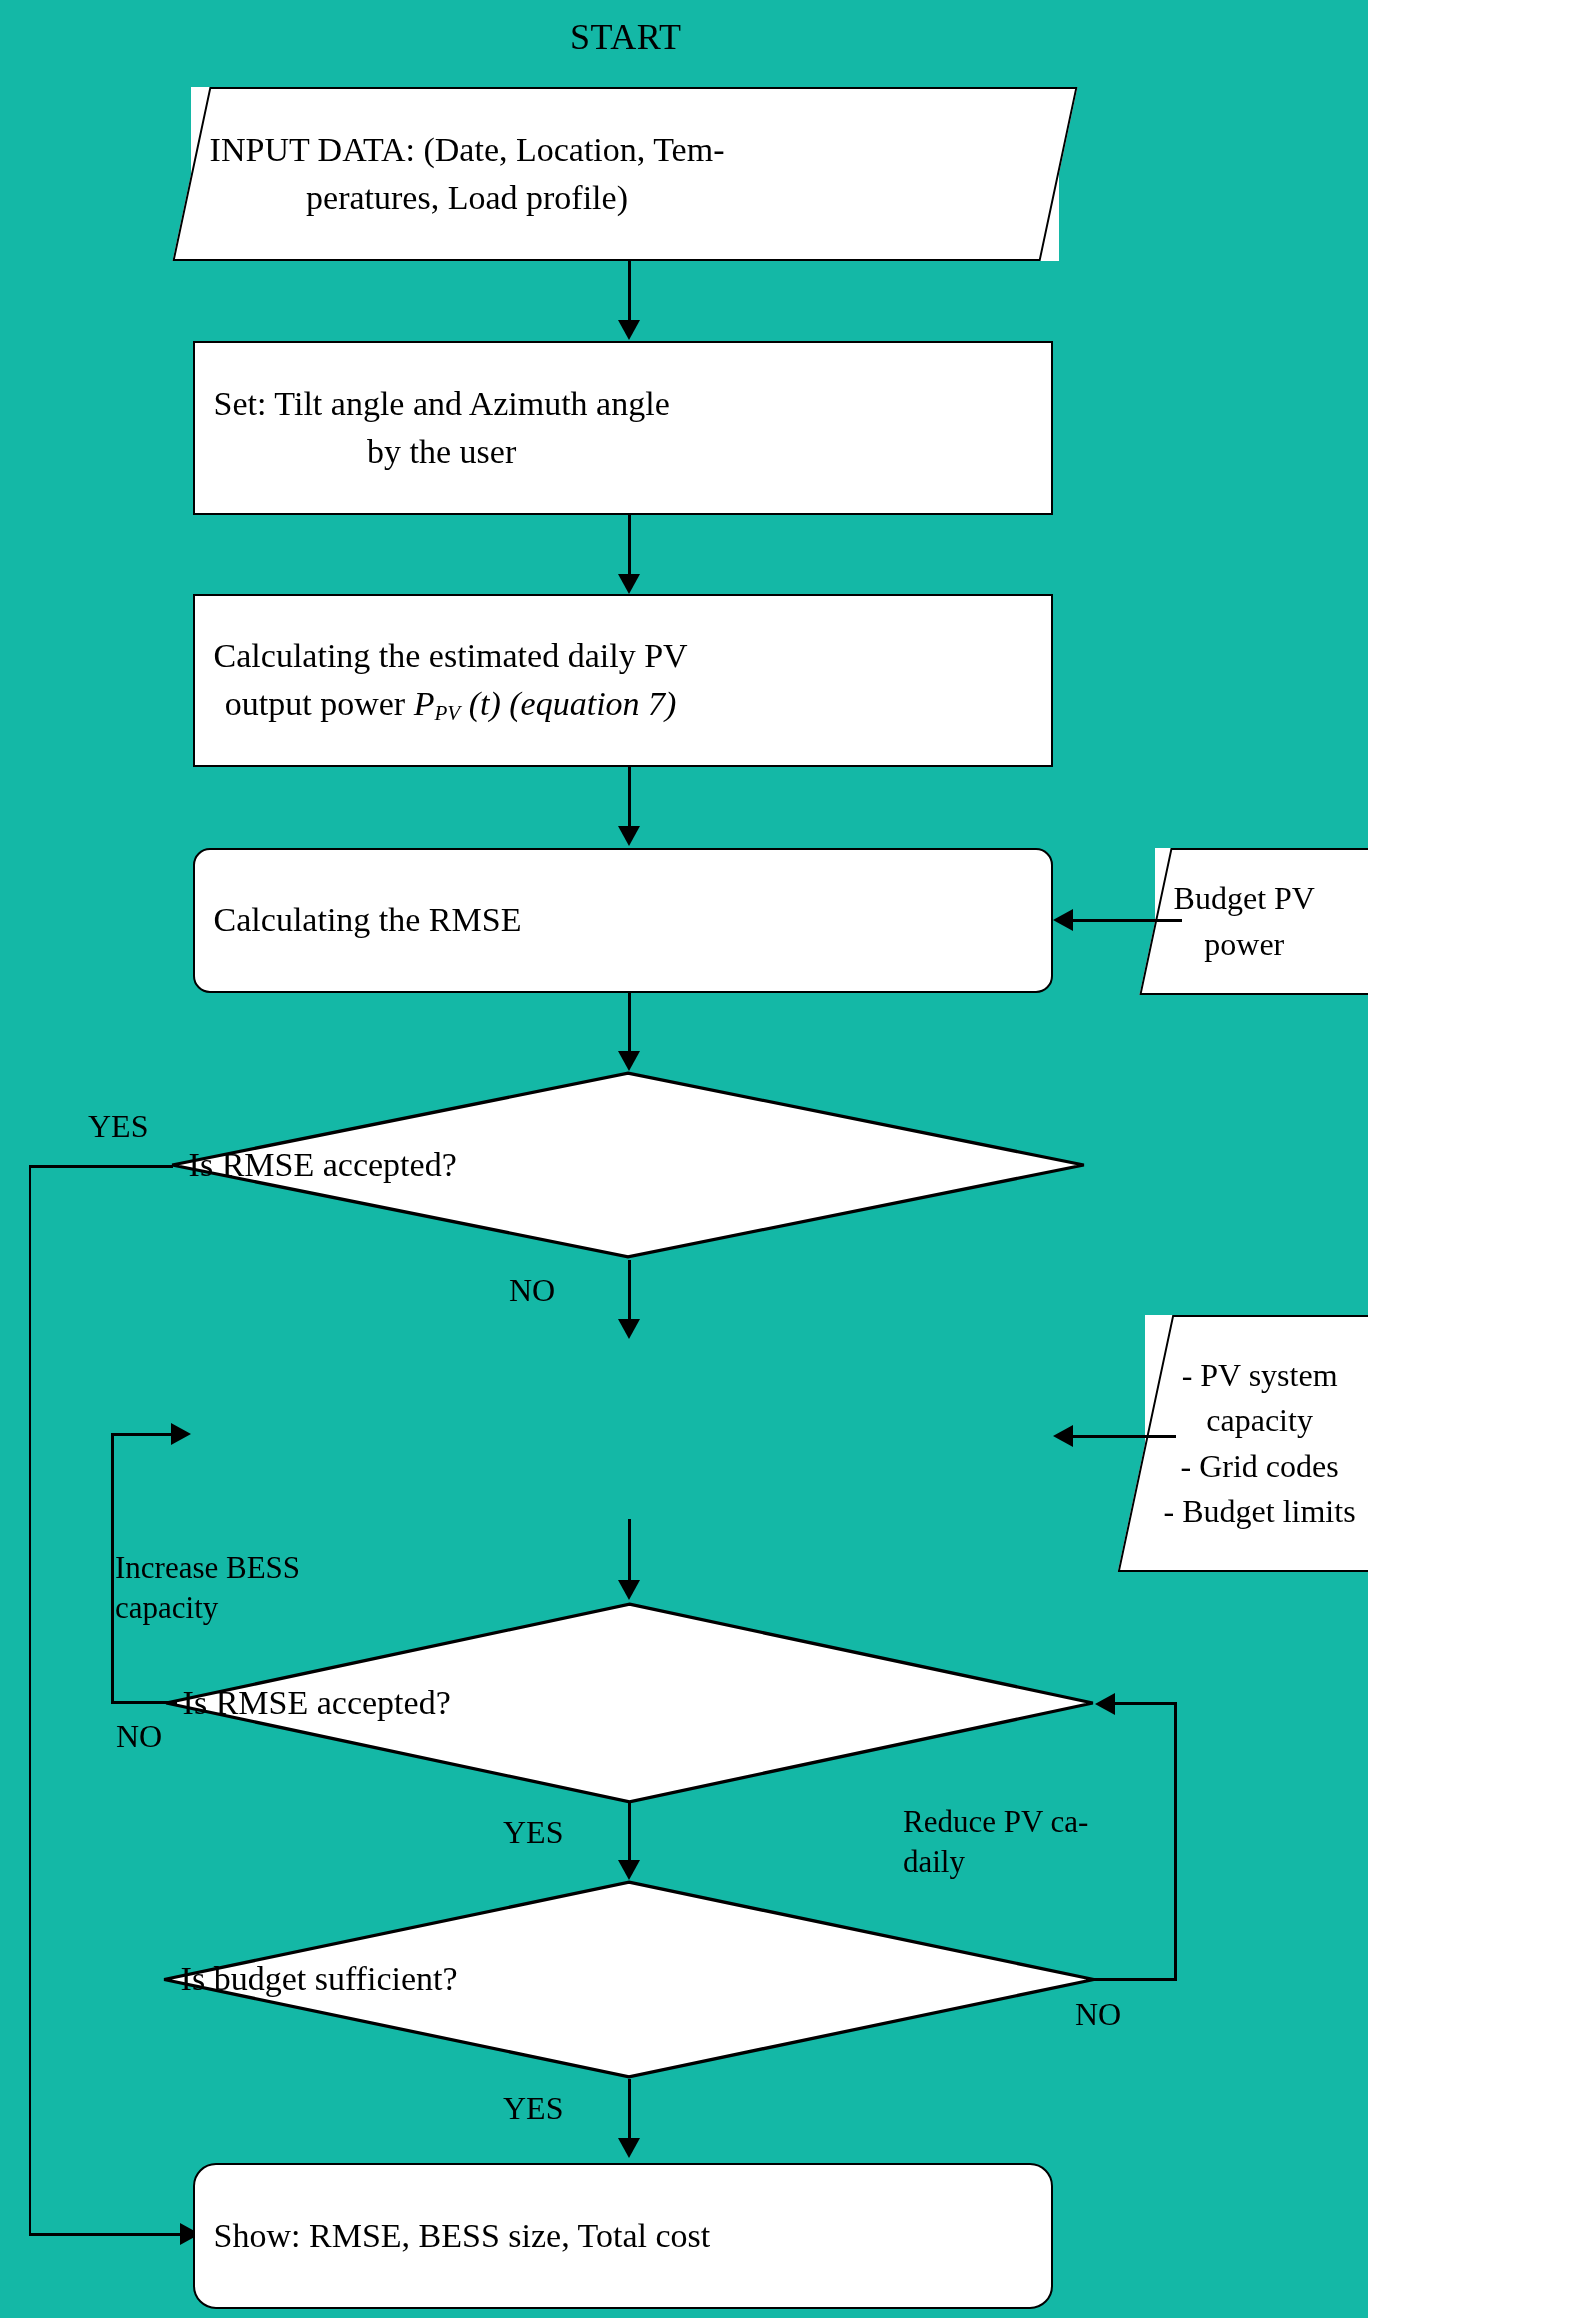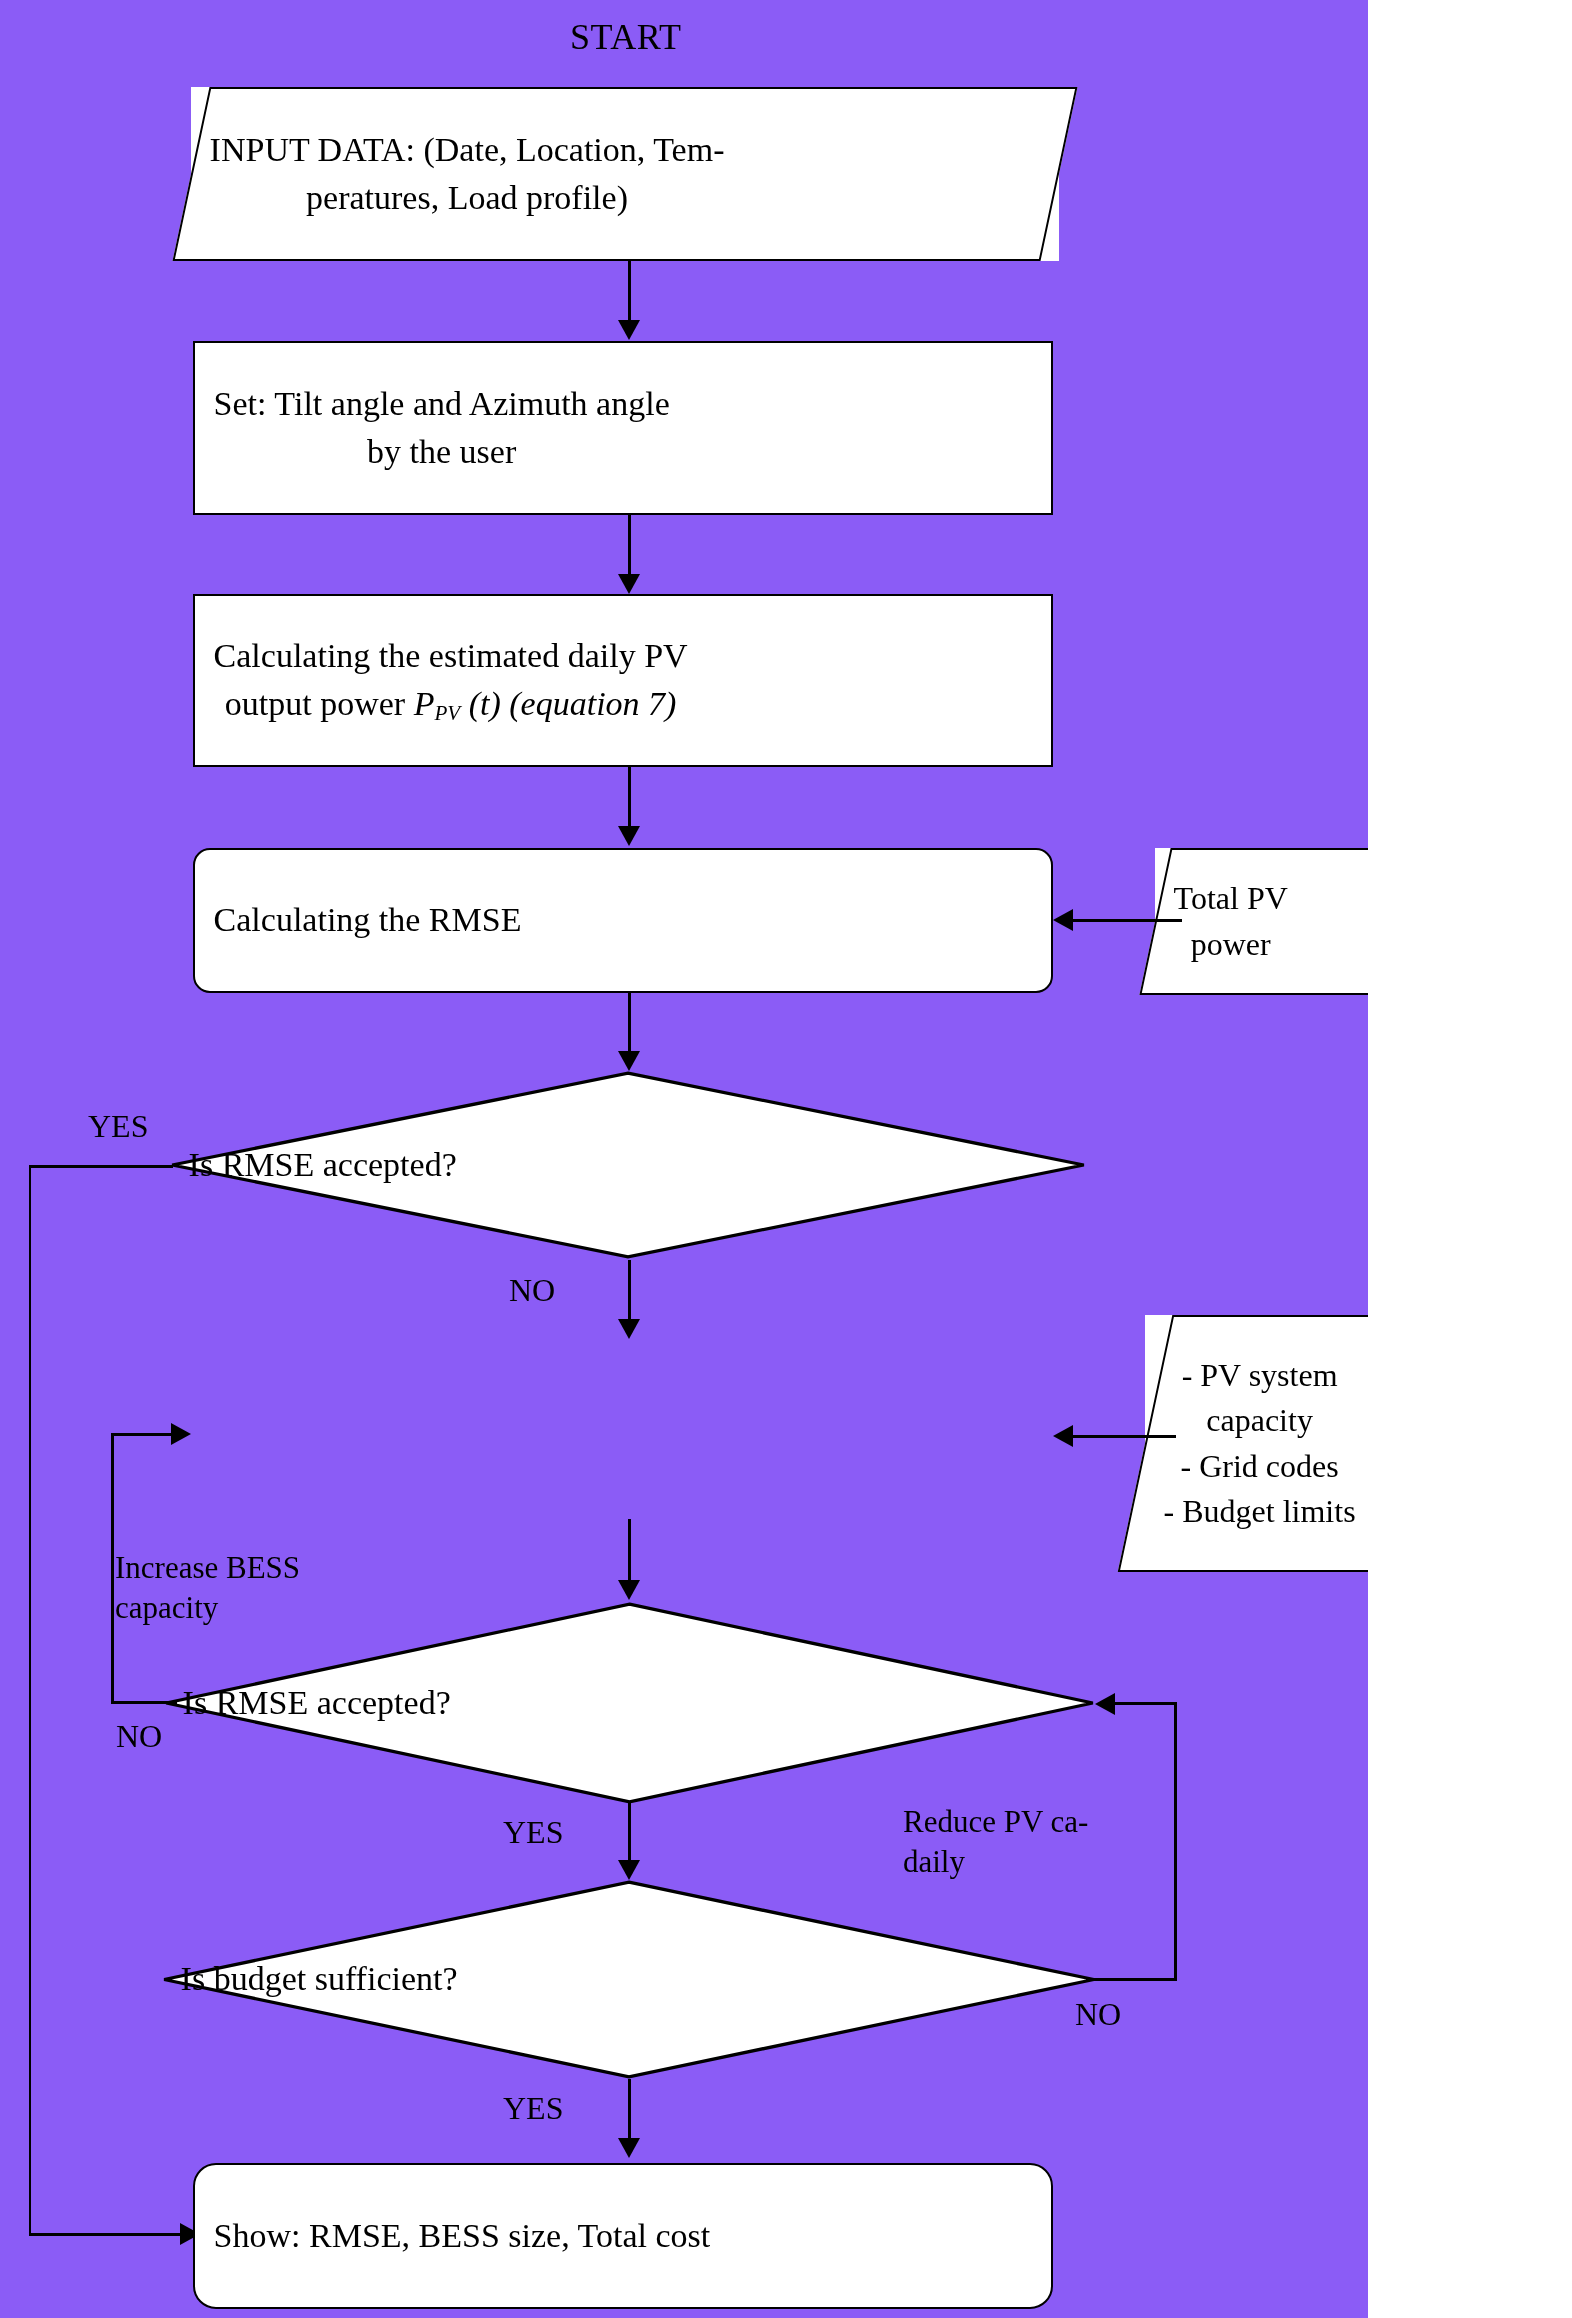--- a/index.html
+++ b/index.html
@@ -1,17 +1,17 @@
 <!DOCTYPE html>
 <html style="font-size:8.8px"><head>
 <meta charset="utf-8">
 <style>
   html,body{margin:0;padding:0;background:#ffffff;}
   body{font-family:"Liberation Serif", serif;color:#000;}
-  #canvas{position:relative;width:1368px;height:2319px;background:#8b5cf6;overflow:hidden;}
+  #canvas{position:relative;width:1368px;height:2319px;background:#14b8a6;overflow:hidden;}
 
   
   .lbl{position:absolute;font-family:"Liberation Serif", serif;white-space:pre;line-height:1.25;}
   .start-label{font-size:36px;letter-spacing:0.5px;}
   .flow-label{font-size:32px;}
   .side-label{font-size:31px;line-height:1.3;}
 
   
   .node-text{
     position:absolute;left:0;top:0;width:100%;height:100%;
@@ -98,21 +98,21 @@
   <div class="arrow-down" style="left:618px;top:826px;"></div>
 
   <div class="rect" style="left:193px;top:848px;width:860px;height:145px;border-radius:17px;">
     <div class="node-text">Calculating the RMSE</div>
   </div>
 
   <div class="para" style="left:1155px;top:848px;width:394px;height:147px;">
     <div class="skin"></div>
     <div class="node-text smaller">
       <span>
-        <span>Total PV</span><br>
+        <span>Budget PV</span><br>
         <span>power</span>
       </span>
     </div>
   </div>
 
   <div class="hline" style="left:1072px;top:919px;width:110px;"></div>
   <div class="arrow-left" style="left:1053px;top:909px;"></div>
 
   <div class="vline" style="left:628px;top:993px;height:59px;"></div>
   <div class="arrow-down" style="left:618px;top:1051px;"></div>

